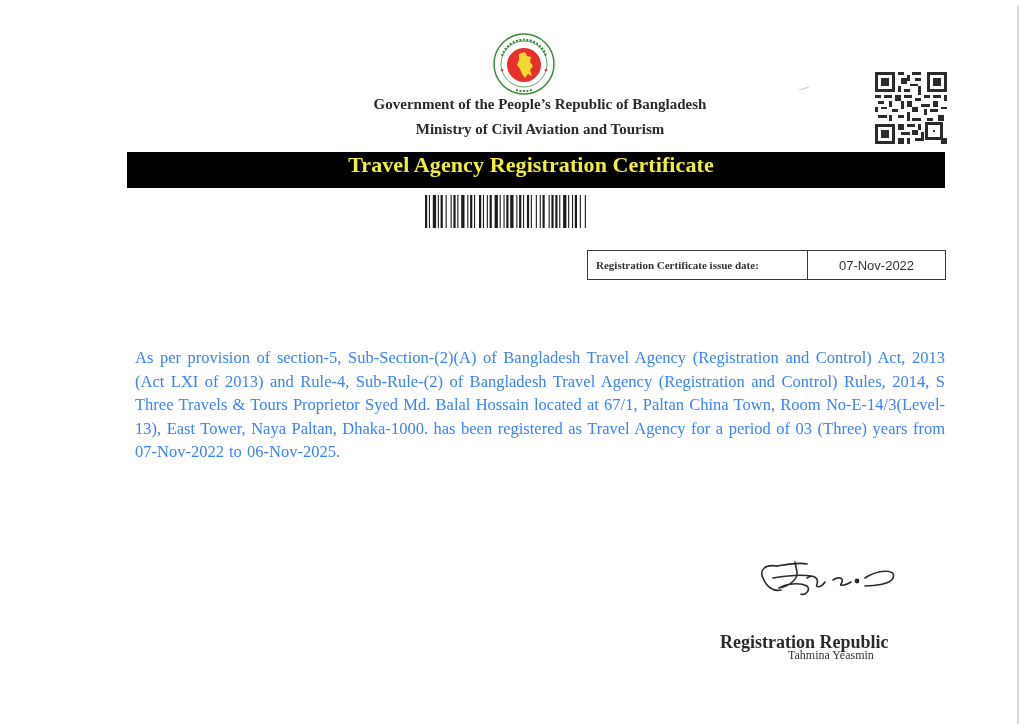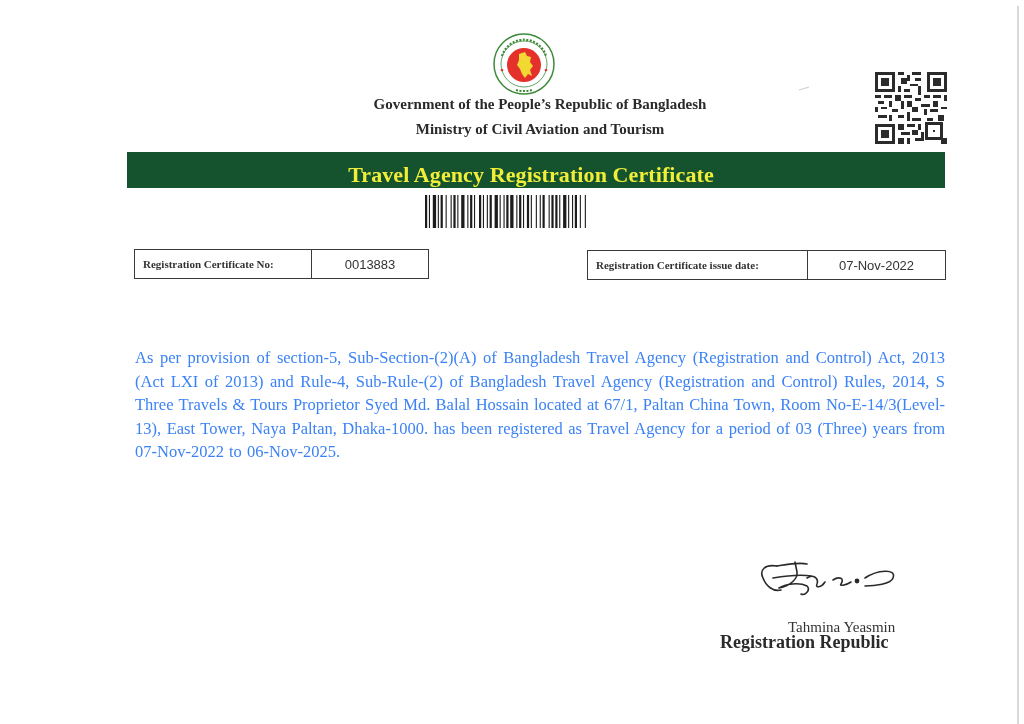--- a/index.html
+++ b/index.html
@@ -18,21 +18,21 @@
     position:absolute; left:0; width:1080px; text-align:center;
     font-weight:bold; font-size:15px; color:#2a2a2a;
   }
   .gov-line.l1 { top:96px; }
   .gov-line.l2 { top:121px; }
 
   .qr { position:absolute; left:875px; top:72px; width:72px; height:72px; }
 
   .banner {
     position:absolute; left:127px; top:152px; width:818px; height:36px;
-    background:#14532d; display:flex; align-items:flex-end; justify-content:center;
+    background:#000000; display:flex; align-items:flex-start; justify-content:center;
   }
   .banner-title {
     color:#f1ee3a; font-weight:bold; font-size:22px; letter-spacing:0.1px;
     position:relative; left:-5px;
   }
 
   .barcode { position:absolute; left:425px; top:195px; width:214px; height:33px; }
 
   table.info {
     position:absolute; border-collapse:collapse;
@@ -54,21 +54,21 @@
   .tbl-right td.val { width:121px; }
 
   .body-text {
     position:absolute; left:135px; top:346px; width:810px;
     font-size:16.5px; line-height:23.5px; text-align:justify; color:#3b82f6;
     word-spacing:1px;
   }
 
   .signature { position:absolute; left:755px; top:556px; width:145px; height:48px; }
   .signer-name {
-    position:absolute; left:788px; top:619px; font-size:15px; color:#333;
+    position:absolute; left:788px; top:648px; font-size:12px; color:#333;
   }
   .authority {
     position:absolute; left:720px; top:632px; font-weight:bold; font-size:18px; color:#2a2a2a;
   }
 </style>
 </head>
 <body>
 
 <div class="edge-line"></div>
 <svg class="stray-mark" viewBox="0 0 12 5">
@@ -189,24 +189,20 @@
     <rect x="138.09999999999997" y="0" width="3.3000000000000003" height="33" fill="#1c1c1c"></rect>
     <rect x="143.09999999999997" y="0" width="1.1" height="33" fill="#1c1c1c"></rect>
     <rect x="146.99999999999997" y="0" width="1.1" height="33" fill="#1c1c1c"></rect>
     <rect x="149.79999999999995" y="0" width="2.2" height="33" fill="#1c1c1c"></rect>
     <rect x="154.79999999999995" y="0" width="1.1" height="33" fill="#1c1c1c"></rect>
     <rect x="159.79999999999995" y="0" width="1.1" height="33" fill="#1c1c1c"></rect>
   </svg>
 
 <table class="info tbl-left">
   <tbody>
-      <tr>
-    <td class="lbl">Registration Certificate No:</td>
-    <td class="val">0013883</td>
-  </tr>
 </tbody>
   </table>
 
 <table class="info tbl-right">
   <tbody>
       <tr>
     <td class="lbl">Registration Certificate issue date:</td>
     <td class="val">07-Nov-2022</td>
   </tr>
 </tbody>

